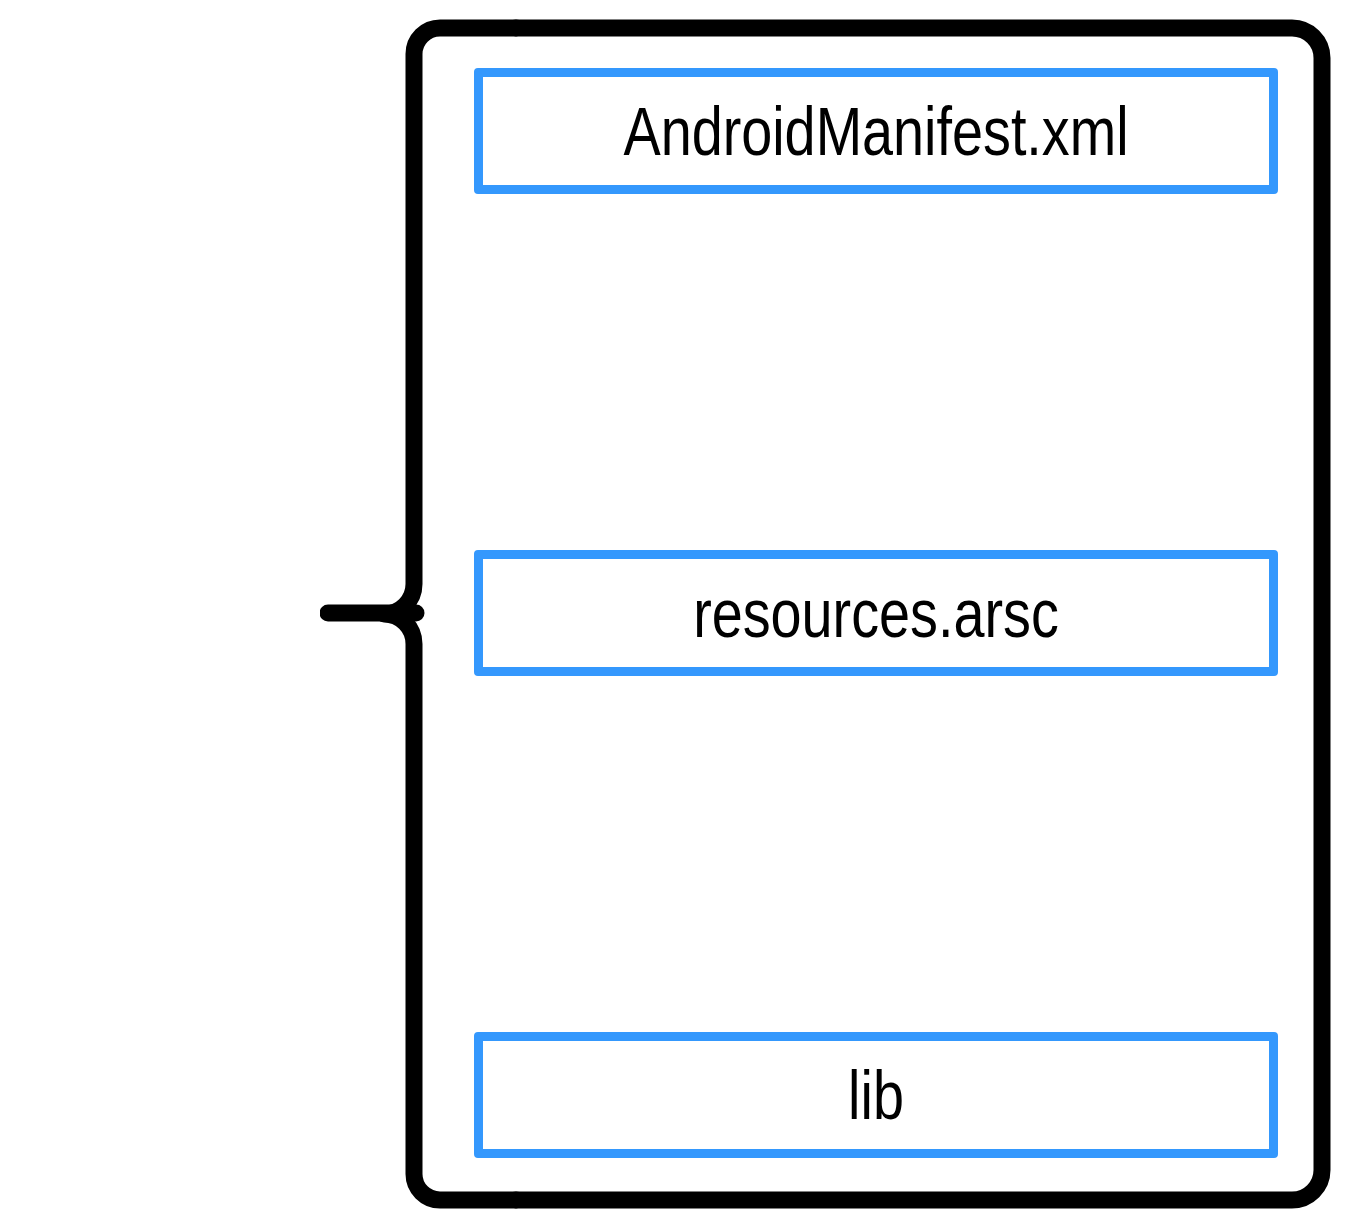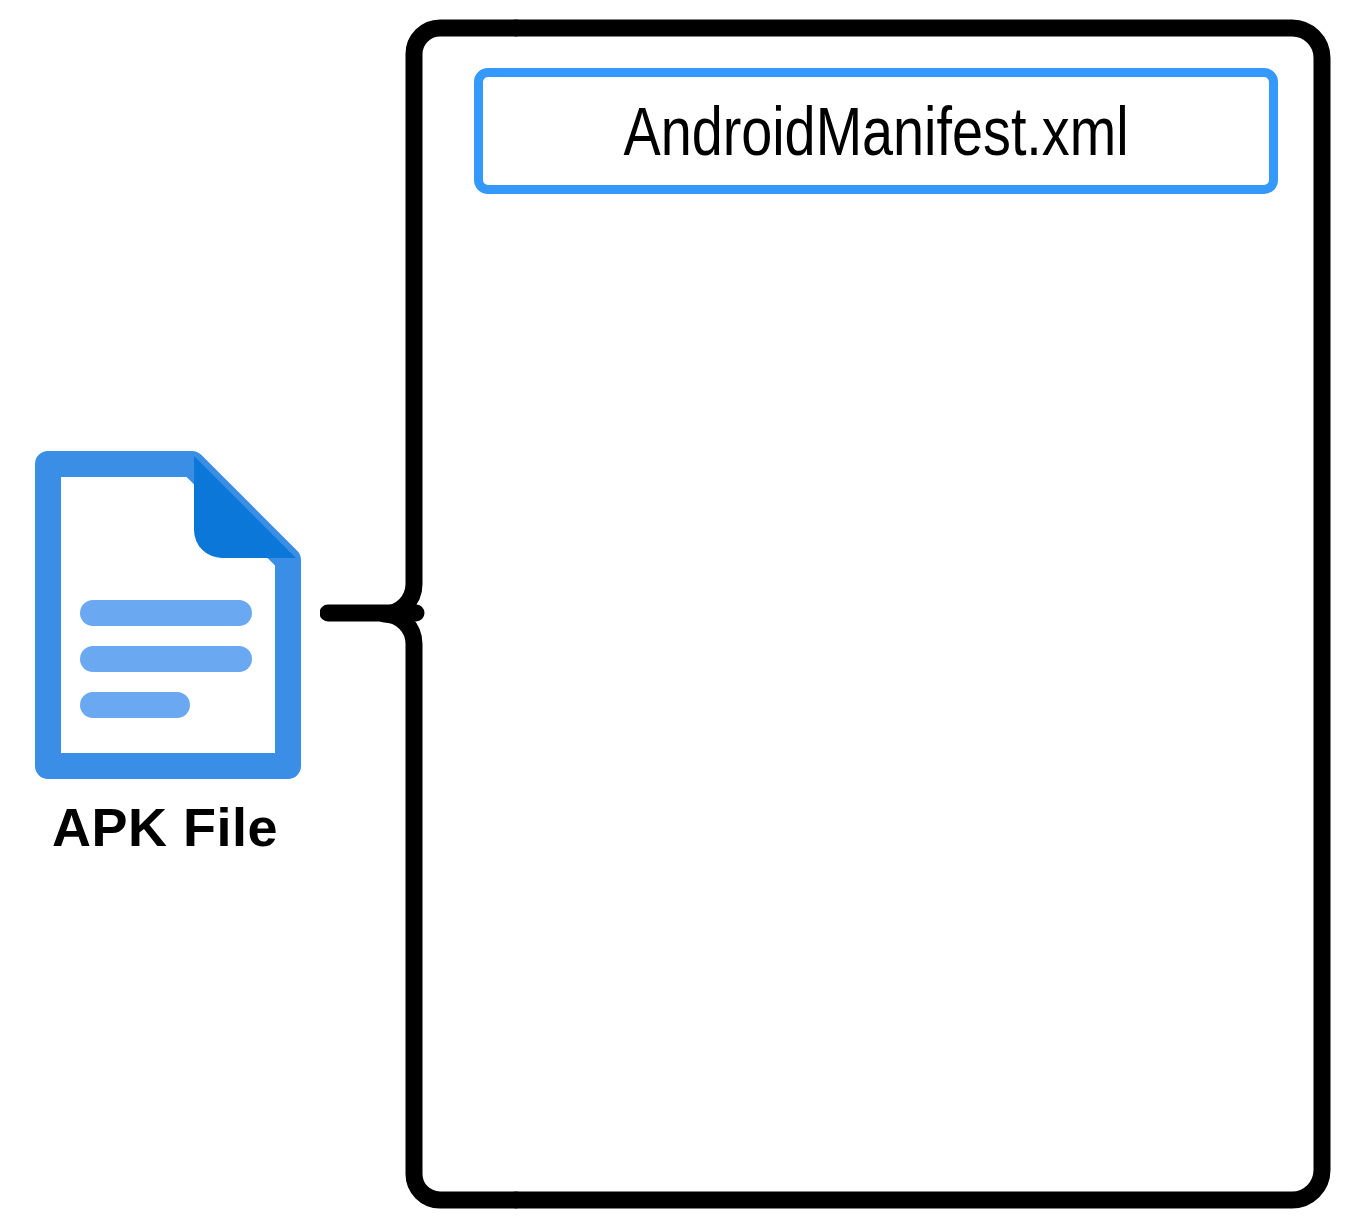--- a/index.html
+++ b/index.html
@@ -68,21 +68,21 @@
     height: 1090px;
     display: flex;
     flex-direction: column;
     justify-content: space-between;
   }
   .component-box {
     box-sizing: border-box;
     width: 804px;
     height: 126px;
     border: 9px solid #3498fd;
-    border-radius: 14px;
+    border-radius: 4px;
     background: #ffffff;
     display: flex;
     align-items: center;
     justify-content: center;
   }
   .component-label {
     font-family: "Liberation Sans Narrow", "Liberation Sans", "DejaVu Sans Condensed", sans-serif;
     font-stretch: condensed;
     font-size: 68px;
     line-height: 1;
@@ -90,35 +90,20 @@
     white-space: nowrap;
     transform: scaleX(0.82);
     transform-origin: center center;
   }
 </style>
 </head>
 <body>
 
 <div id="stage">
 
-  <div id="apk-group">
-
-    <svg id="apk-icon-svg" viewBox="0 0 268 330" aria-hidden="true">
-
-      <path d="M14 14 H158 L254 110 V316 H14 Z" fill="#ffffff" stroke="#3a8ee6" stroke-width="26" stroke-linejoin="round" stroke-linecap="round"></path>
-
-      <path d="M160 6 L262 108 H188 A28 28 0 0 1 160 80 Z" fill="#0b77d8"></path>
-
-      <rect x="46" y="150" width="172" height="26" rx="13" fill="#6aa8f2"></rect>
-      <rect x="46" y="196" width="172" height="26" rx="13" fill="#6aa8f2"></rect>
-      <rect x="46" y="242" width="110" height="26" rx="13" fill="#6aa8f2"></rect>
-    </svg>
-
-    <div id="apk-caption">APK File</div>
-  </div>
 
   <svg id="brace-svg" viewBox="0 0 1020 1195" aria-hidden="true">
 
     <path d="M8 595 H96" fill="none" stroke="#000000" stroke-width="17" stroke-linecap="round"></path>
 
     <path d="M196 10
              H120 A26 26 0 0 0 94 36
              V566 A30 30 0 0 1 64 596
              A30 30 0 0 1 94 626
              V1156 A26 26 0 0 0 120 1182
@@ -127,20 +112,26 @@
     <path d="M196 10 H972 A30 30 0 0 1 1002 40 V1152 A30 30 0 0 1 972 1182 H196" fill="none" stroke="#000000" stroke-width="17" stroke-linejoin="round" stroke-linecap="round"></path>
   </svg>
 
   <div id="component-list">
 
     <div class="component-box">
       <span class="component-label">AndroidManifest.xml</span>
     </div>
 
 
+    <div class="component-box">
+      <span class="component-label">resources.arsc</span>
+    </div>
 
 
 
+    <div class="component-box">
+      <span class="component-label">lib</span>
+    </div>
 
 
   </div>
 
 </div>
 
 </body></html>

